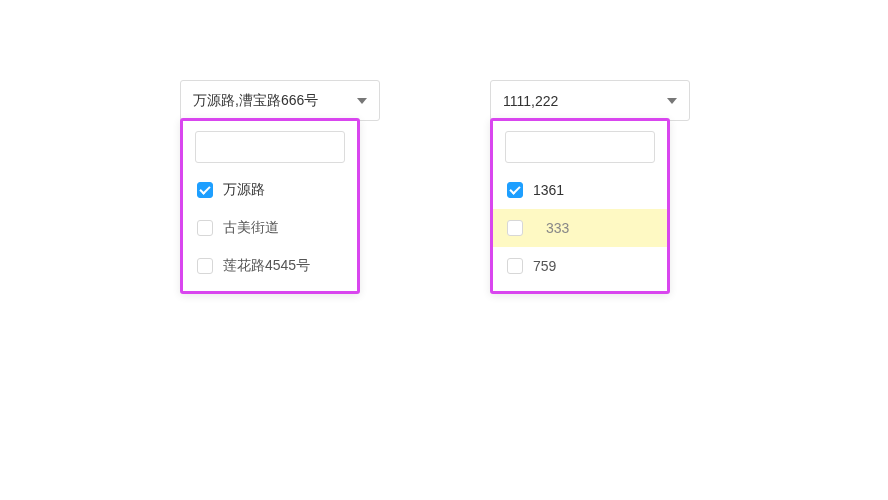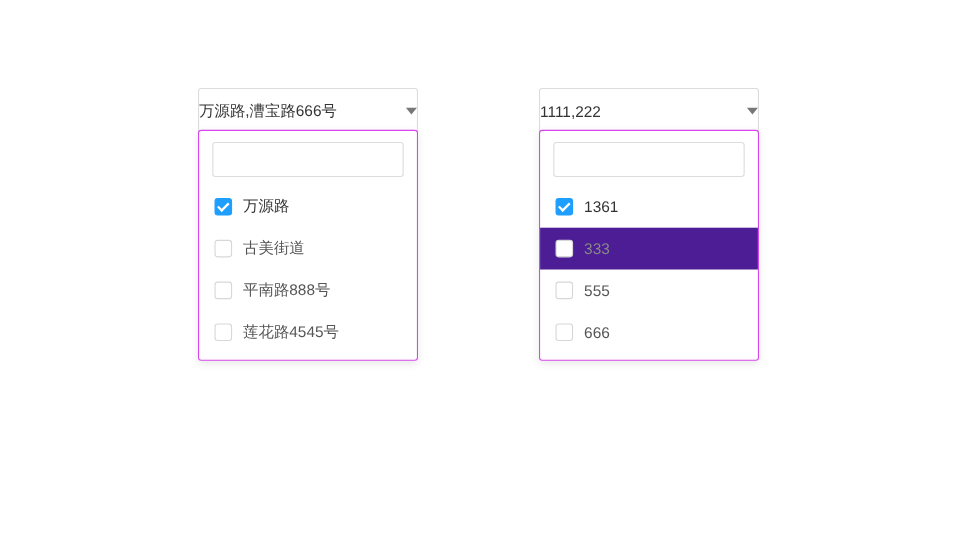--- a/index.html
+++ b/index.html
@@ -24,21 +24,21 @@
     }
     .select-trigger {
       width: 200px;
       height: 41px;
       border: 1px solid #dcdcdc;
       border-radius: 3px;
       background: #fff;
       display: flex;
       align-items: center;
       justify-content: space-between;
-      padding: 0 0;
+      padding: 0 12px;
       cursor: pointer;
     }
     .select-trigger-text {
       color: #333;
       font-size: 14px;
       white-space: nowrap;
       overflow: hidden;
       text-overflow: ellipsis;
     }
     .chevron-icon {
@@ -46,23 +46,23 @@
       height: 0;
       border-left: 5px solid transparent;
       border-right: 5px solid transparent;
       border-top: 6px solid #777;
       flex-shrink: 0;
     }
     .dropdown-panel {
       position: absolute;
       top: 38px;
       left: 0;
-      width: 200px;
+      width: 180px;
       background: #fff;
-      border: 1px solid #d946ef;
+      border: 3px solid #d946ef;
       border-radius: 3px;
       box-shadow: 0 2px 8px rgba(0,0,0,0.09);
       padding: 10px 0 6px 0;
     }
     .search-wrap {
       padding: 0 12px 8px 12px;
     }
     .search-input {
       width: 100%;
       height: 32px;
@@ -76,21 +76,22 @@
       list-style: none;
     }
     .option-item {
       display: flex;
       align-items: center;
       height: 38px;
       padding: 0 14px;
       cursor: pointer;
     }
     .option-item.hovered {
-      background: #4c1d95;
+      background: #fef9c3;
+      gap: 13px;
     }
     .checkbox {
       width: 16px;
       height: 16px;
       border: 1px solid #d7d7d7;
       border-radius: 3px;
       margin-right: 10px;
       flex-shrink: 0;
       position: relative;
       background: #fff;
@@ -139,24 +140,20 @@
           <li class="option-item checked-row">
             <span class="checkbox checked"></span>
             <span class="option-label">万源路</span>
           </li>
           <li class="option-item">
             <span class="checkbox"></span>
             <span class="option-label">古美街道</span>
           </li>
           <li class="option-item">
             <span class="checkbox"></span>
-            <span class="option-label">平南路888号</span>
-          </li>
-          <li class="option-item">
-            <span class="checkbox"></span>
             <span class="option-label">莲花路4545号</span>
           </li>
         </ul>
     </div>
   </div>
 
   <div class="select-group">
     <div class="select-trigger">
       <span class="select-trigger-text">1111,222</span>
       <span class="chevron-icon"></span>
@@ -169,23 +166,19 @@
           <li class="option-item checked-row">
             <span class="checkbox checked"></span>
             <span class="option-label">1361</span>
           </li>
           <li class="option-item hovered">
             <span class="checkbox"></span>
             <span class="option-label">333</span>
           </li>
           <li class="option-item">
             <span class="checkbox"></span>
-            <span class="option-label">555</span>
-          </li>
-          <li class="option-item">
-            <span class="checkbox"></span>
-            <span class="option-label">666</span>
+            <span class="option-label">759</span>
           </li>
         </ul>
     </div>
   </div>
 
 </div>
 
 </body></html>

